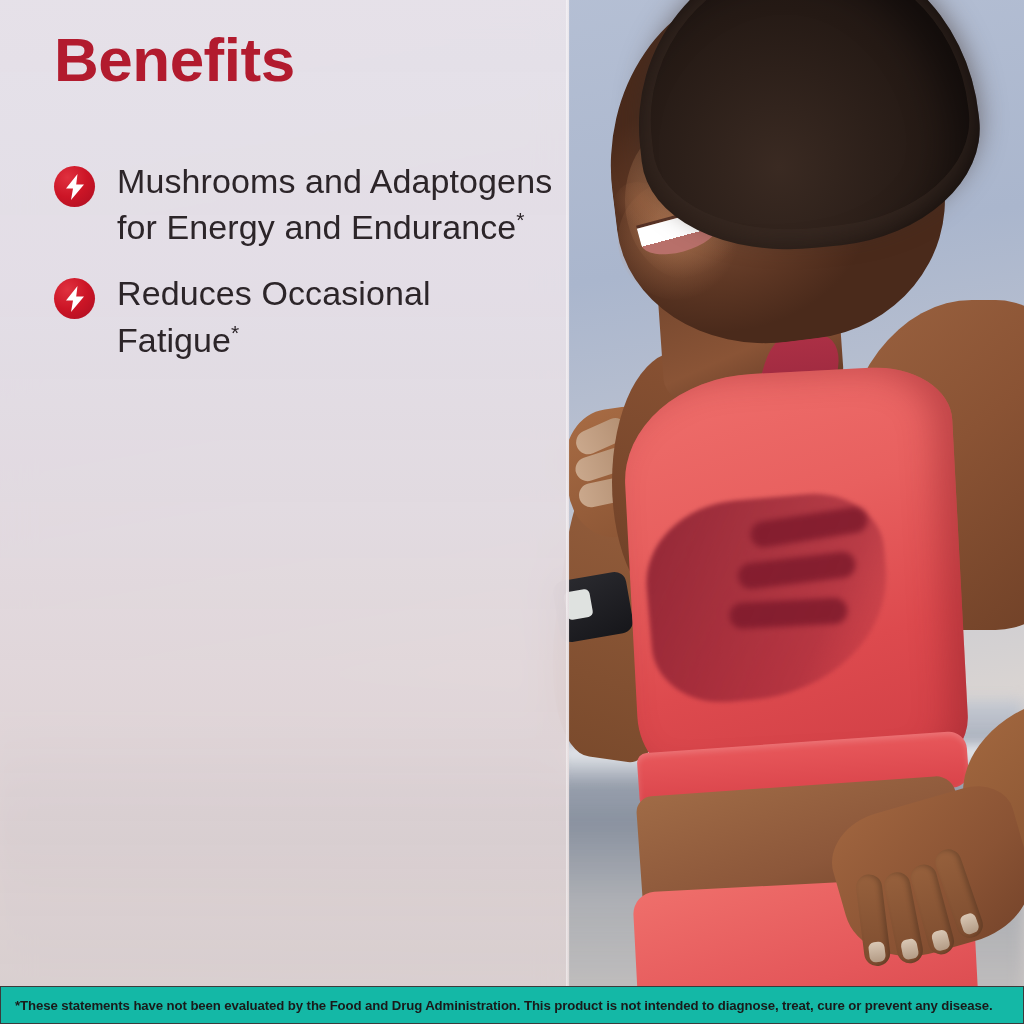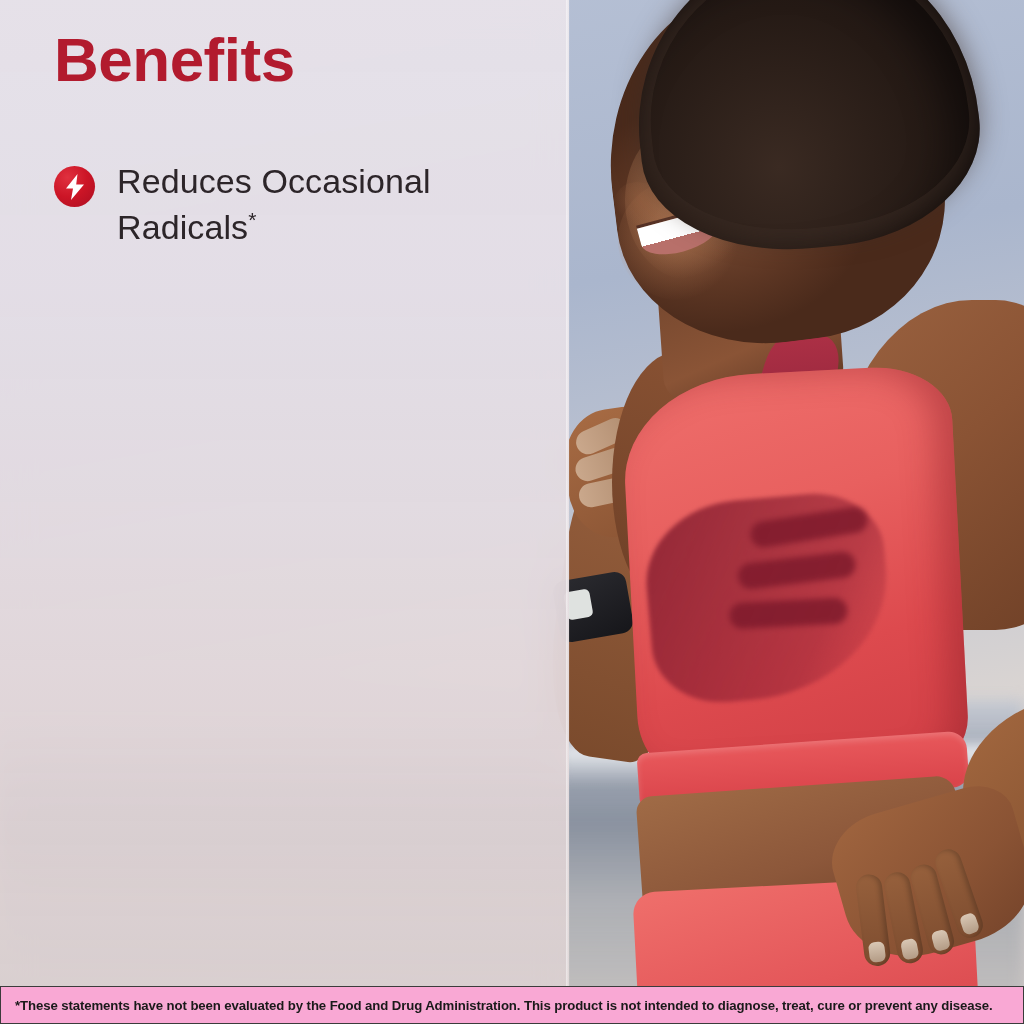--- a/index.html
+++ b/index.html
@@ -378,21 +378,21 @@
     line-height: 0;
   }
 
   
   .disclaimer {
     position: absolute;
     left: 0; bottom: 0;
     width: 1024px;
     height: 38px;
     box-sizing: border-box;
-    background: #f9a8d4;
+    background: #14b8a6;
     border: 1px solid #3b3b3b;
     display: flex;
     align-items: center;
     padding-left: 14px;
     font-size: 13.2px;
     font-weight: bold;
     color: #1a1a1a;
     letter-spacing: -0.1px;
     white-space: nowrap;
   }
@@ -452,29 +452,37 @@
 
   <div class="panel"></div>
   <div class="panel-edge"></div>
 
   <div class="content">
 
     <div class="title">Benefits</div>
 
     <div class="bullets">
 
-
-
       <div class="bullet">
         <span class="bolt">
           <svg width="22" height="26" viewBox="0 0 22 26" aria-hidden="true">
             <polygon points="13.5,0 2,14.4 9,14.4 7,26 20,10.6 12.2,10.6" fill="#ffffff"></polygon>
           </svg>
         </span>
-        <span class="bullet-text"><span>Reduces Occasional Radicals</span><sup>*</sup></span>
+        <span class="bullet-text"><span>Mushrooms and Adaptogens for Energy and Endurance</span><sup>*</sup></span>
+      </div>
+
+
+      <div class="bullet">
+        <span class="bolt">
+          <svg width="22" height="26" viewBox="0 0 22 26" aria-hidden="true">
+            <polygon points="13.5,0 2,14.4 9,14.4 7,26 20,10.6 12.2,10.6" fill="#ffffff"></polygon>
+          </svg>
+        </span>
+        <span class="bullet-text"><span>Reduces Occasional Fatigue</span><sup>*</sup></span>
       </div>
 
 
     </div>
   </div>
 
   <div class="disclaimer">*These statements have not been evaluated by the Food and Drug Administration. This product is not intended to diagnose, treat, cure or prevent any disease.</div>
 
 </div>
 

